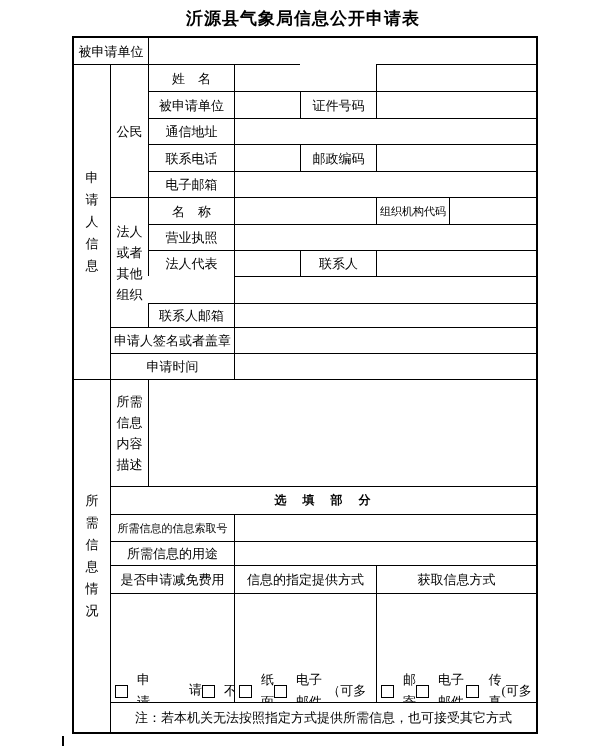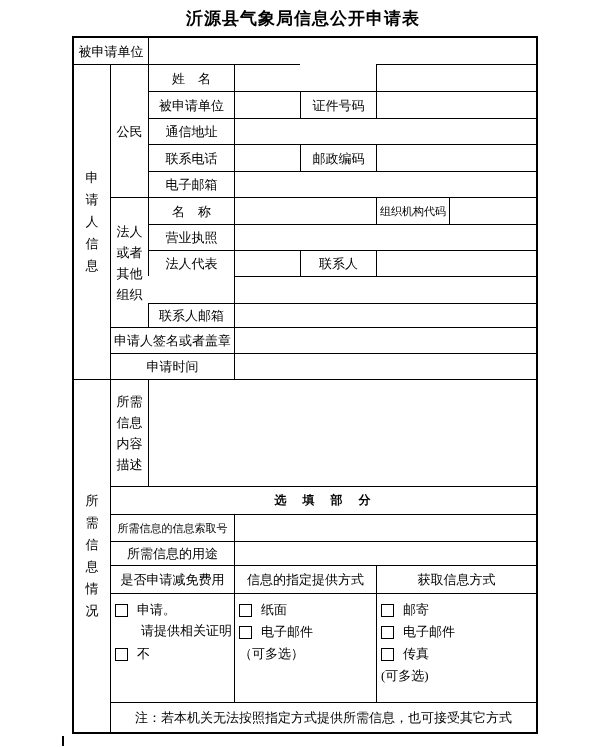--- a/index.html
+++ b/index.html
@@ -24,21 +24,21 @@
     display:flex;align-items:center;justify-content:center;
     text-align:center;white-space:pre-line;overflow:hidden;line-height:21px;
   }
   .no-l{border-left:none}
   .no-t{border-top:none}
   .small{font-size:11px}
   .bold{font-weight:bold}
   .vlabel{line-height:22px}
   .header-row{letter-spacing:2px;font-size:12px}
   .cbcell{
-    flex-direction:column;align-items:flex-start;justify-content:flex-start;
+    flex-direction:row;align-items:flex-end;justify-content:flex-start;
     padding:5px 2px 0 4px;text-align:left;line-height:22px;
   }
   .cbline{display:flex;align-items:center;height:22px;}
   .cb{
     width:11px;height:11px;border:1px solid #000;background:#fff;
     display:inline-block;margin-right:9px;flex:none;
   }
   .cbnote{height:22px;line-height:22px;}
   .indent1{padding-left:26px;font-family:Liberation Mono, monospace;}
   .smallline{font-size:12px;}

